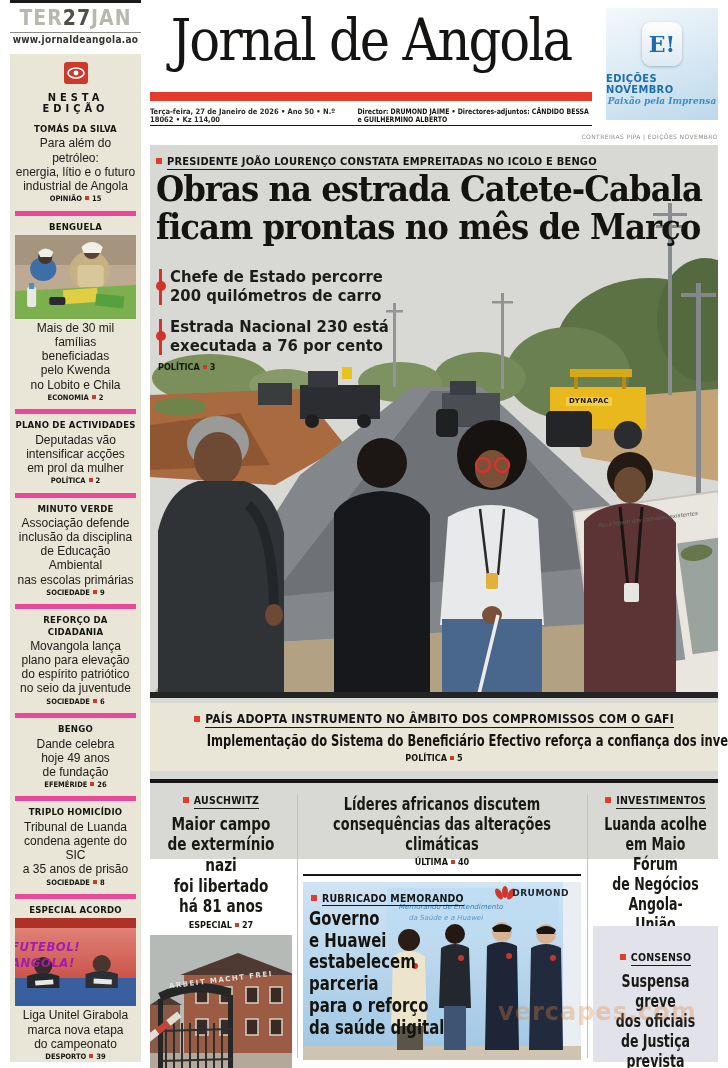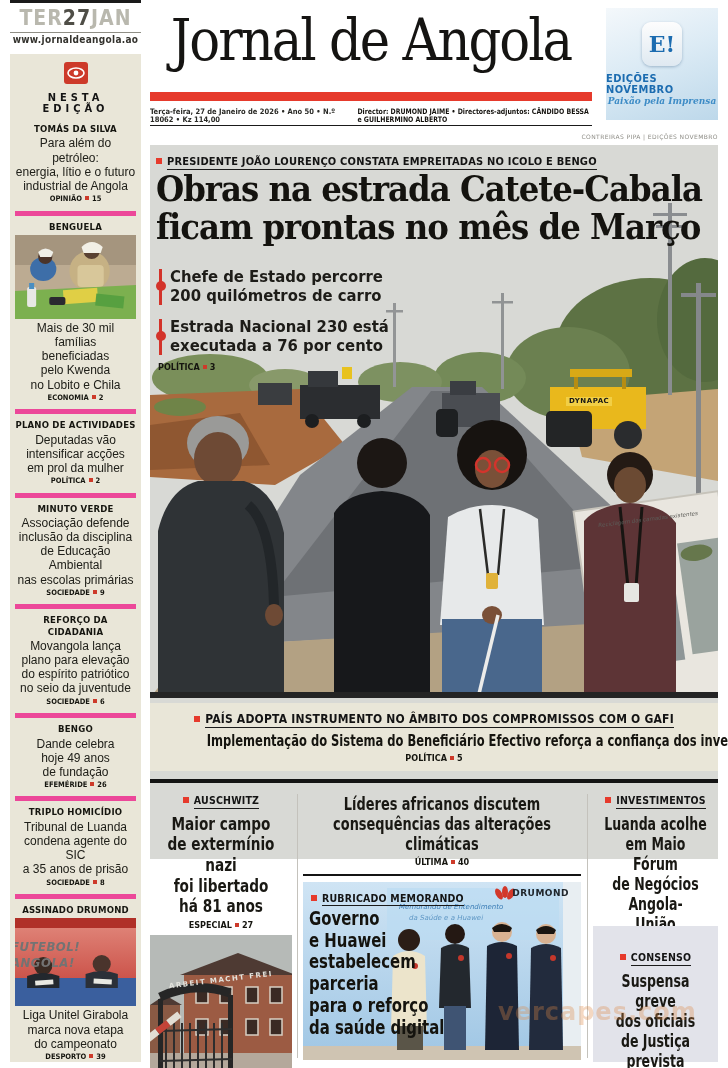--- a/index.html
+++ b/index.html
@@ -89,21 +89,21 @@
     font-family:"DejaVu Sans", sans-serif; font-stretch:condensed; font-weight:700; font-size:19.5px; line-height:1.12;
     color:#14130e; transform:scaleX(.85); transform-origin:left top; }
   #hw-brand { position:absolute; right:12px; top:7px; font:700 9px/1 "DejaVu Sans", sans-serif; color:#20262c; letter-spacing:.5px;}
   #hw-banner1 { position:absolute; left:96px; top:22px; font:italic 400 7px/1 "DejaVu Sans", sans-serif; color:#3d7fb7; }
   #hw-banner2 { position:absolute; left:106px; top:33px; font:italic 400 7px/1 "DejaVu Sans", sans-serif; color:#5e97c4; }
 
   #gate-sign { position:absolute; left:6px; top:42px; width:130px; text-align:center; transform:rotate(-7deg);
     font:700 7px/1 "DejaVu Sans", sans-serif; letter-spacing:1.5px; color:#e3e3dd; }
   #consenso-box { position:absolute; left:0; top:136px; width:125px; height:136px; background:#e2e3ea; text-align:center; padding-top:21px;}
 
-  #g-line1, #g-line2 { position:absolute; left:-4px; font:italic 700 13px/1 "DejaVu Sans", sans-serif; font-stretch:condensed; color:#737373; letter-spacing:.5px;}
+  #g-line1, #g-line2 { position:absolute; left:-4px; font:italic 700 13px/1 "DejaVu Sans", sans-serif; font-stretch:condensed; color:#a21caf; letter-spacing:.5px;}
 
   #watermark { position:absolute; left:498px; top:1000px; width:230px;
     font:700 24px/1 "DejaVu Sans", sans-serif; color:rgba(222,138,70,.33); letter-spacing:1px; }
 </style>
 </head>
 <body>
 
 <div id="page">
 
   <div id="topline"></div>
@@ -196,21 +196,21 @@
 
     <div class="sb-item">
       <div class="sb-k">TRIPLO HOMICÍDIO</div>
       <div class="sb-t pre">Tribunal de Luanda
 condena agente do SIC
 a 35 anos de prisão</div>
       <div class="sb-s"><span>SOCIEDADE</span><i class="sep"></i><span>8</span></div>
     </div>
 
     <div class="sb-item">
-      <div class="sb-k">ASSINADO DRUMOND</div>
+      <div class="sb-k">ESPECIAL ACORDO</div>
       <div class="sb-photo" style="height:88px">
         <svg viewBox="0 0 120 88" preserveAspectRatio="none">
           <defs>
               <linearGradient id="pk" x1="0" y1="0" x2="0" y2="1">
                 <stop offset="0" stop-color="#e28a7e"></stop>
                 <stop offset="1" stop-color="#c23b33"></stop>
               </linearGradient>
             </defs>
           <rect width="120" height="88" fill="url(#pk)"></rect>
           <rect x="0" y="0" width="120" height="10" fill="#b03028"></rect>

